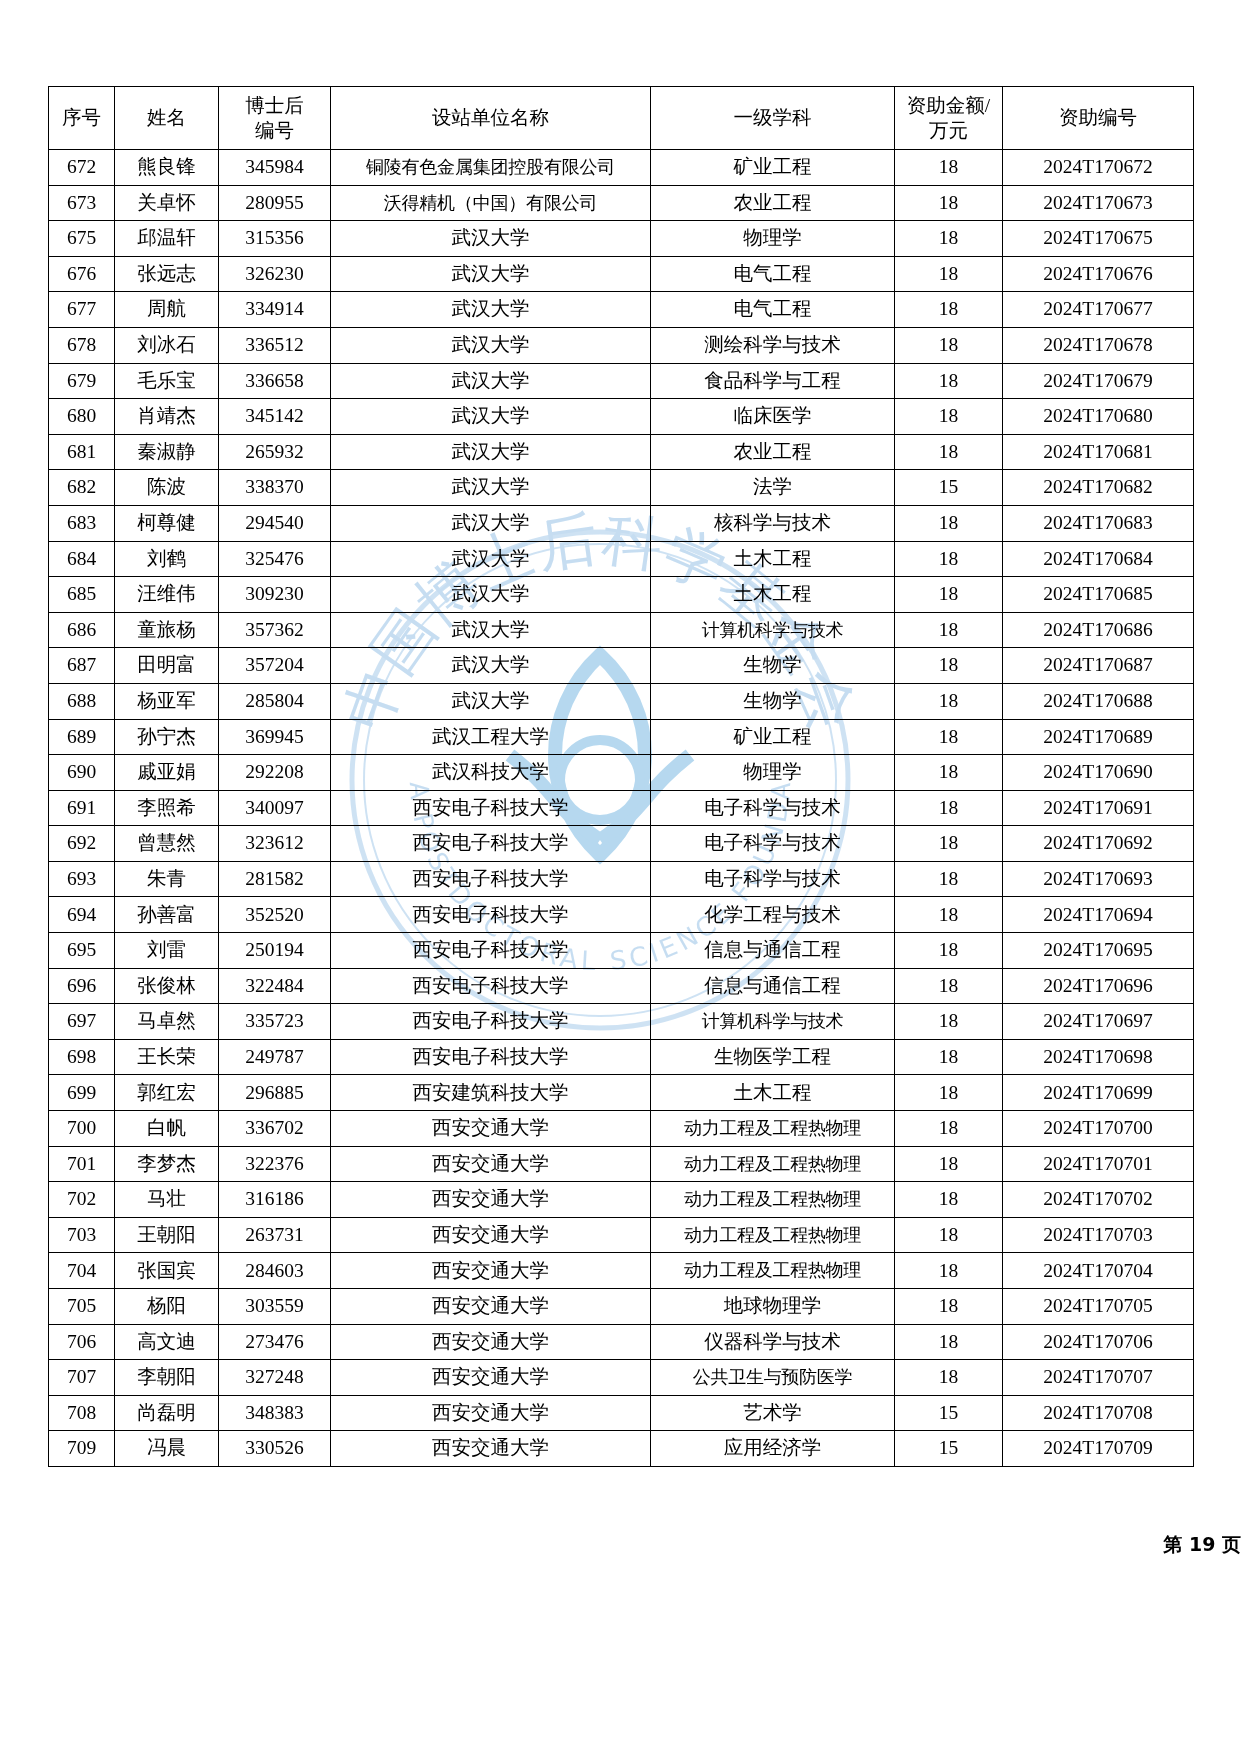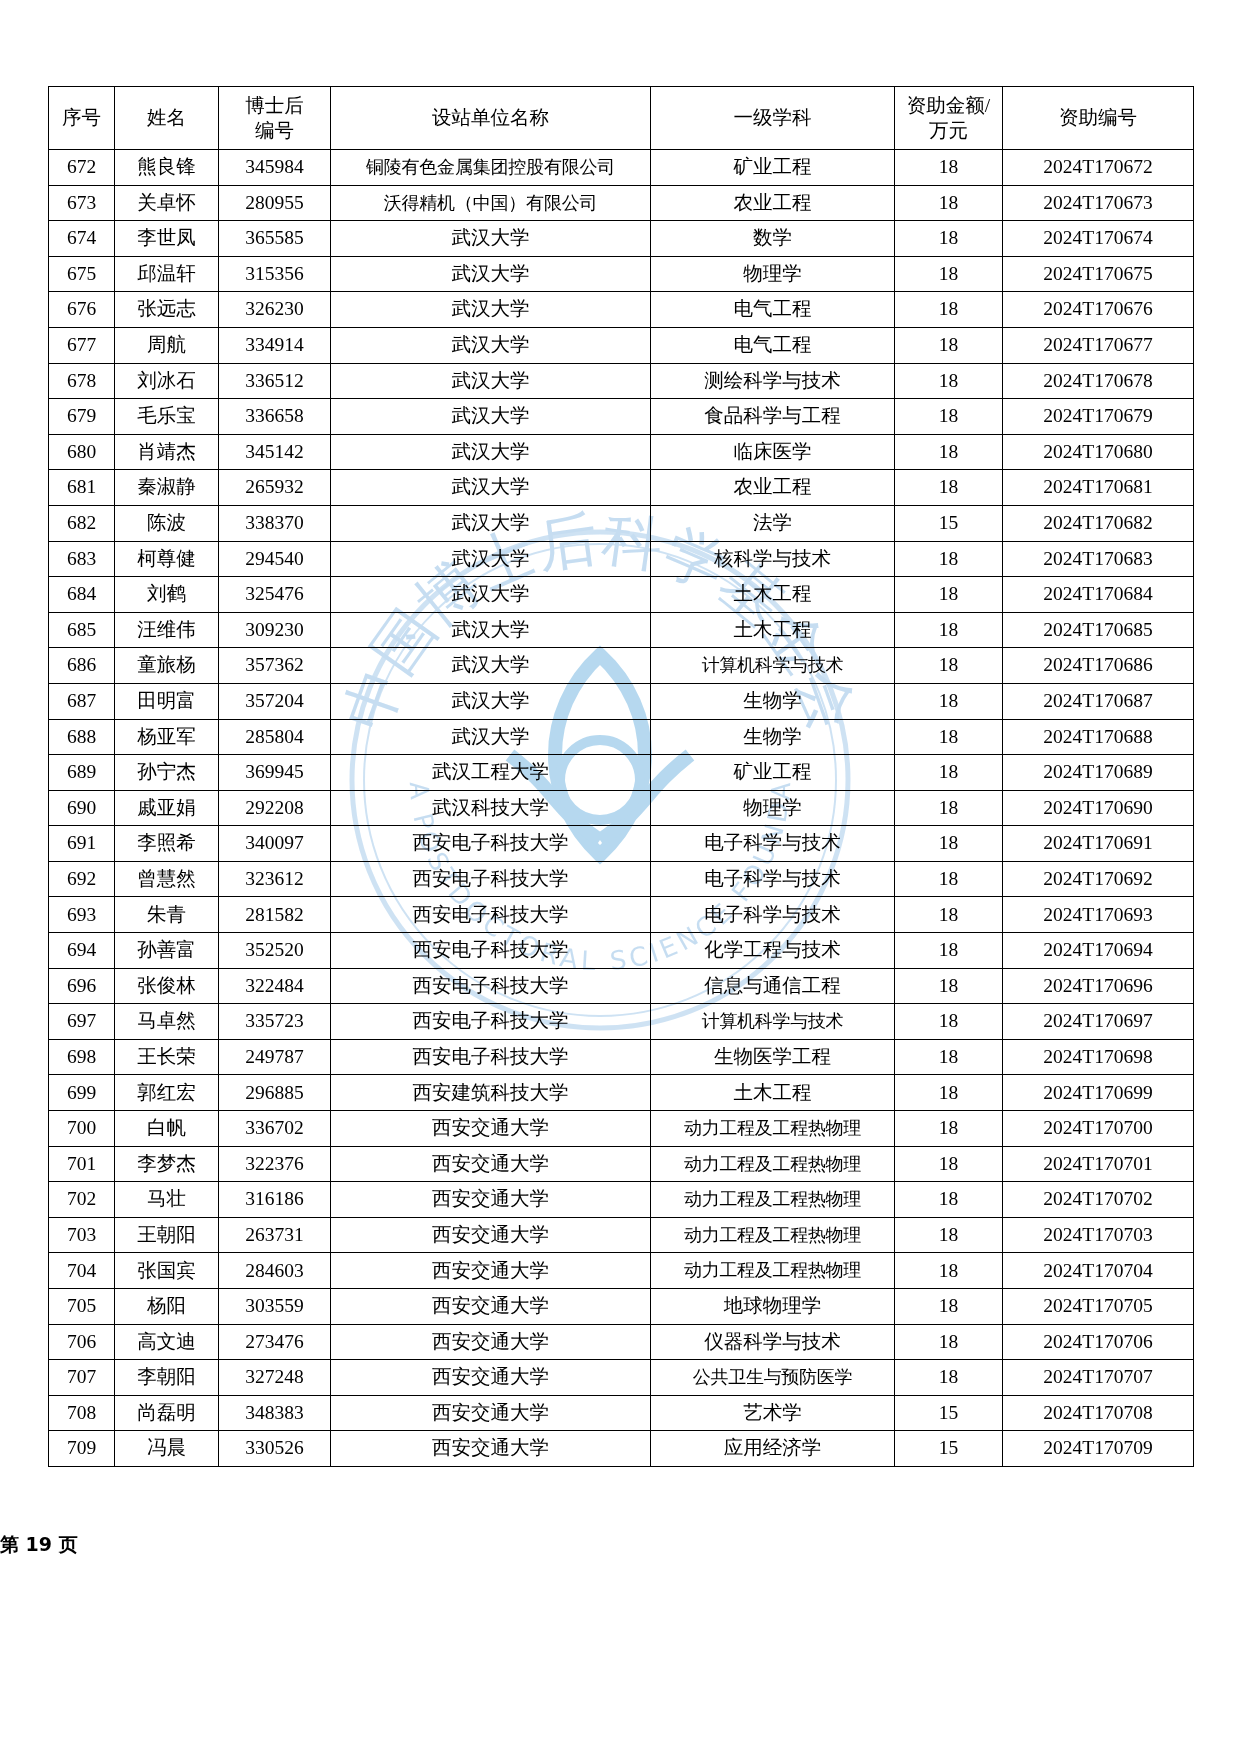--- a/index.html
+++ b/index.html
@@ -70,21 +70,21 @@
   td.disc { font-size: 19.5px; }
   td.disc.squeeze { font-size: 18px; letter-spacing: -0.3px; margin-top: 25px; }
   td.code { font-size: 19px; margin-top: 44px; }
   .hdr-two-line { display: block; line-height: 1.3; }
 
   .footer {
     position: absolute;
     left: 0;
     right: 0;
     bottom: 196px;
-    text-align: left;
+    text-align: right;
     font-size: 19px;
     font-weight: bold;
     z-index: 2;
   }
 </style>
 </head>
 <body>
 
 <div class="page">
 
@@ -149,29 +149,20 @@
         <tr>
           <td>673</td>
           <td>关卓怀</td>
           <td>280955</td>
           <td class="org squeeze">沃得精机（中国）有限公司</td>
           <td class="disc">农业工程</td>
           <td>18</td>
           <td class="code">2024T170673</td>
         </tr>
         <tr>
-          <td>674</td>
-          <td>李世凤</td>
-          <td>365585</td>
-          <td class="org">武汉大学</td>
-          <td class="disc">数学</td>
-          <td>18</td>
-          <td class="code">2024T170674</td>
-        </tr>
-        <tr>
           <td>675</td>
           <td>邱温轩</td>
           <td>315356</td>
           <td class="org">武汉大学</td>
           <td class="disc">物理学</td>
           <td>18</td>
           <td class="code">2024T170675</td>
         </tr>
         <tr>
           <td>676</td>
@@ -338,20 +329,29 @@
         <tr>
           <td>694</td>
           <td>孙善富</td>
           <td>352520</td>
           <td class="org">西安电子科技大学</td>
           <td class="disc">化学工程与技术</td>
           <td>18</td>
           <td class="code">2024T170694</td>
         </tr>
         <tr>
+          <td>695</td>
+          <td>刘雷</td>
+          <td>250194</td>
+          <td class="org">西安电子科技大学</td>
+          <td class="disc">信息与通信工程</td>
+          <td>18</td>
+          <td class="code">2024T170695</td>
+        </tr>
+        <tr>
           <td>696</td>
           <td>张俊林</td>
           <td>322484</td>
           <td class="org">西安电子科技大学</td>
           <td class="disc">信息与通信工程</td>
           <td>18</td>
           <td class="code">2024T170696</td>
         </tr>
         <tr>
           <td>697</td>

